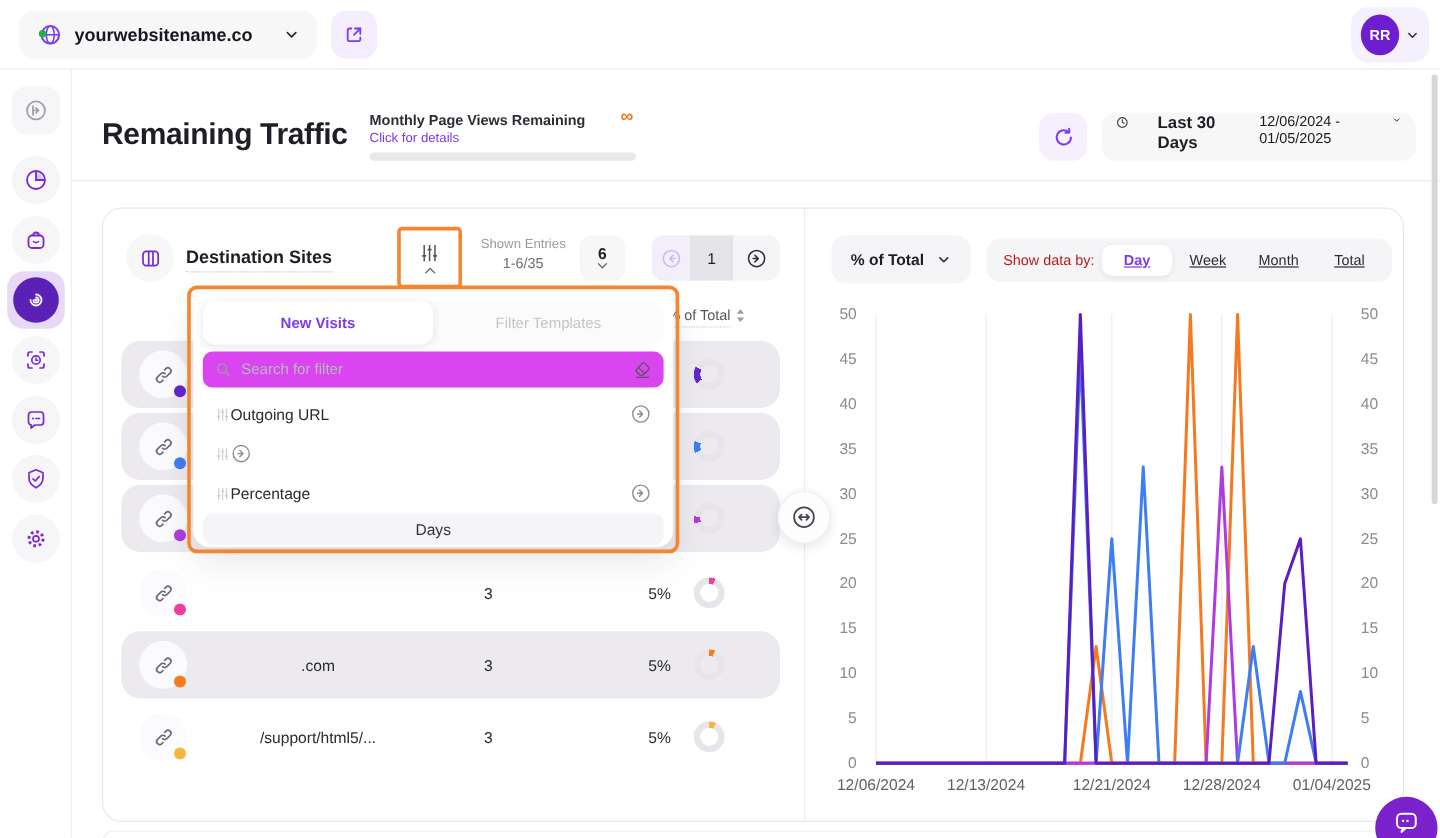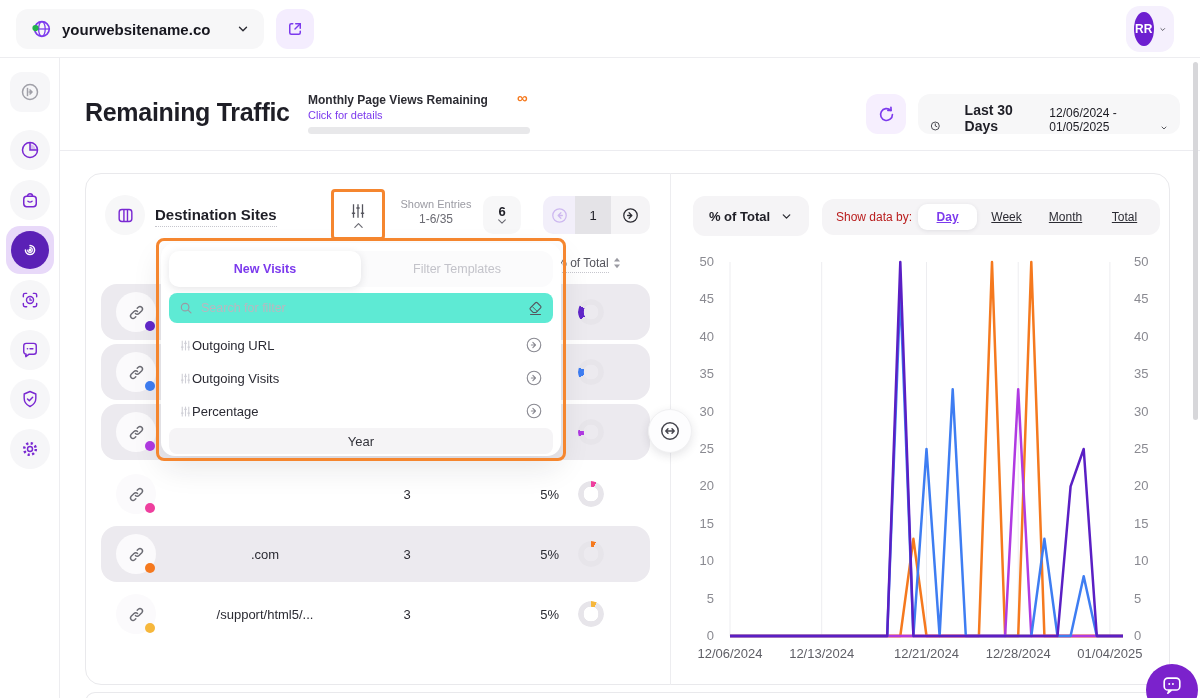--- a/index.html
+++ b/index.html
@@ -7,21 +7,21 @@
     font-family:"Liberation Sans", sans-serif; color:#1e1e26; }
 
   
   .topbar { position:absolute; left:0; top:0; width:1200px; height:58px; background:#fff;
     border-bottom:1px solid #ededf0; z-index:30; }
   .site-pill { position:absolute; left:16px; top:9px; width:248px; height:40px; background:#f7f7f8;
     border-radius:12px; display:flex; align-items:center; padding:0 14px; gap:10px; cursor:pointer; }
   .site-pill .label { font-size:15px; font-weight:700; color:#17171f; flex:1; }
   .open-btn { position:absolute; left:276px; top:9px; width:38px; height:40px; background:#f4edfe;
     border-radius:12px; display:flex; align-items:center; justify-content:center; cursor:pointer; }
-  .avatar-pill { position:absolute; left:1126px; top:6px; width:48px; height:46px; background:#f5f0fd;
+  .avatar-pill { position:absolute; left:1126px; top:6px; width:65px; height:46px; background:#f5f0fd;
     border-radius:14px; display:flex; align-items:center; padding:0 8px; gap:5px; cursor:pointer; }
   .avatar { width:34px; height:34px; border-radius:50%; background:#6d1fd0; color:#fff; font-size:12px;
     font-weight:700; display:flex; align-items:center; justify-content:center; }
 
   
   .sidebar { position:absolute; left:0; top:58px; width:60px; height:640px; background:#fff;
     border-right:1px solid #ededf0; z-index:25; }
   .side-ic { position:absolute; left:10px; width:40px; height:40px; border-radius:50%;
     background:#f6f6f8; display:flex; align-items:center; justify-content:center; cursor:pointer; }
   .side-ic.square { border-radius:12px; }
@@ -32,21 +32,21 @@
 
   
   .page-title { position:absolute; left:85px; top:98px; font-size:25px; font-weight:700; letter-spacing:-.3px; }
   .mpv-label { position:absolute; left:308px; top:93px; font-size:12px; font-weight:700; color:#2c2c33; }
   .mpv-link { position:absolute; left:308px; top:109px; font-size:11px; color:#7c3aed; cursor:pointer; }
   .mpv-inf { position:absolute; left:517px; top:89px; font-size:15px; font-weight:700; color:#f5791e; }
   .mpv-bar { position:absolute; left:308px; top:127px; width:222px; height:7px; background:#e8e8ea; border-radius:4px; }
   .refresh-btn { position:absolute; left:866px; top:94px; width:40px; height:40px; background:#f6effe;
     border-radius:12px; display:flex; align-items:center; justify-content:center; cursor:pointer; }
   .date-pill { position:absolute; left:918px; top:94px; width:262px; height:40px; background:#f7f7f8;
-    border-radius:12px; display:flex; align-items:flex-end; padding:0 12px; gap:24px; cursor:pointer; }
+    border-radius:12px; display:flex; align-items:flex-start; padding:0 12px; gap:24px; cursor:pointer; }
   .date-pill .bold { font-size:14px; font-weight:700; }
   .date-pill .range { font-size:12px; color:#1b1b22; margin-left:4px; }
   .hdr-divider { position:absolute; left:60px; top:150px; width:1140px; height:1px; background:#ececf0; }
 
   
   .panel { position:absolute; left:85px; top:173px; width:1085px; height:512px; background:#fff;
     border:1px solid #e9e9ec; border-radius:16px; }
   .panel-divider { position:absolute; left:670px; top:173px; width:1px; height:512px; background:#ededf0; }
   .next-panel { position:absolute; left:85px; top:692px; width:1085px; height:10px; background:#fff;
     border:1px solid #e9e9ec; border-bottom:none; border-radius:14px 14px 0 0; }
@@ -91,21 +91,21 @@
   
   .hl-box { position:absolute; border:3px solid #f5862f; z-index:21; pointer-events:none; }
   .popup { position:absolute; left:161px; top:243px; width:400px; height:213px; background:#fff;
     border-radius:14px; box-shadow:0 12px 30px rgba(30,30,40,.10); z-index:20; }
   .popup-tabs { position:absolute; left:8px; top:8px; width:384px; height:36px; background:#fbfbfc;
     border-radius:12px; display:flex; }
   .ptab { flex:1; display:flex; align-items:center; justify-content:center; font-size:12.5px; cursor:pointer; }
   .ptab.active { background:#fff; border-radius:10px; box-shadow:0 2px 8px rgba(40,40,60,.12);
     color:#7c3aed; font-weight:700; }
   .ptab.inactive { color:#c3c3ca; }
-  .popup-search { position:absolute; left:8px; top:50px; width:384px; height:30px; background:#5eead4;
+  .popup-search { position:absolute; left:8px; top:50px; width:384px; height:30px; background:#d946ef;
     border-radius:8px; display:flex; align-items:center; padding:0 10px; gap:8px;justify-content:space-between; }
   .popup-search input { flex:1; border:none; outline:none; background:transparent; font-size:12.5px;
     color:#3c3c44; font-family:"Liberation Sans", sans-serif; }
   .popup-search input::placeholder { color:#b8b8bf; }
   .fitem { position:absolute; left:8px; width:384px; height:30px; display:flex; align-items:center;
     padding:0 10px; cursor:pointer; }
   .fitem .lbl { flex:1; font-size:13px; color:#2a2a33; }
   .close-btn { position:absolute; left:8px; top:185px; width:384px; height:26px; background:#f5f4f6;
     border-radius:8px; display:flex; align-items:center; justify-content:center; font-size:13px;
     color:#33333b; cursor:pointer; }
@@ -425,42 +425,41 @@
   </div>
   <div class="fitem" style="top:120px">
     <svg width="13" height="13" viewBox="0 0 24 24">
       <line x1="6" y1="3" x2="6" y2="21" stroke="#cfcfd6" stroke-width="2"></line>
         <line x1="12" y1="3" x2="12" y2="21" stroke="#cfcfd6" stroke-width="2"></line>
         <line x1="18" y1="3" x2="18" y2="21" stroke="#cfcfd6" stroke-width="2"></line>
       <line x1="3.6" y1="15" x2="8.4" y2="15" stroke="#cfcfd6" stroke-width="2.2"></line>
         <line x1="9.6" y1="8" x2="14.4" y2="8" stroke="#cfcfd6" stroke-width="2.2"></line>
         <line x1="15.6" y1="15" x2="20.4" y2="15" stroke="#cfcfd6" stroke-width="2.2"></line>
     </svg>
-    <span class="lbl">Outgoing Visits</span>
     <svg width="18" height="18" viewBox="0 0 24 24">
       <circle cx="12" cy="12" r="9" fill="none" stroke="#8a8a92" stroke-width="1.5"></circle>
       <path d="M10.5 8.5 14 12l-3.5 3.5 M8.5 12h5.2" fill="none" stroke="#8a8a92" stroke-width="1.5" stroke-linecap="round" stroke-linejoin="round"></path>
     </svg>
   </div>
   <div class="fitem" style="top:153px">
     <svg width="13" height="13" viewBox="0 0 24 24">
       <line x1="6" y1="3" x2="6" y2="21" stroke="#cfcfd6" stroke-width="2"></line>
         <line x1="12" y1="3" x2="12" y2="21" stroke="#cfcfd6" stroke-width="2"></line>
         <line x1="18" y1="3" x2="18" y2="21" stroke="#cfcfd6" stroke-width="2"></line>
       <line x1="3.6" y1="15" x2="8.4" y2="15" stroke="#cfcfd6" stroke-width="2.2"></line>
         <line x1="9.6" y1="8" x2="14.4" y2="8" stroke="#cfcfd6" stroke-width="2.2"></line>
         <line x1="15.6" y1="15" x2="20.4" y2="15" stroke="#cfcfd6" stroke-width="2.2"></line>
     </svg>
     <span class="lbl">Percentage</span>
     <svg width="18" height="18" viewBox="0 0 24 24">
       <circle cx="12" cy="12" r="9" fill="none" stroke="#8a8a92" stroke-width="1.5"></circle>
       <path d="M10.5 8.5 14 12l-3.5 3.5 M8.5 12h5.2" fill="none" stroke="#8a8a92" stroke-width="1.5" stroke-linecap="round" stroke-linejoin="round"></path>
     </svg>
   </div>
-  <div class="close-btn">Year</div>
+  <div class="close-btn">Days</div>
 </div>
 
 <div class="hl-box" style="left:331px; top:189px; width:54px; height:51px; border-radius:4px;"></div>
 <div class="hl-box" style="left:156px; top:238px; width:410px; height:223px; border-radius:8px;"></div>
 
 <div class="resize-handle">
   <svg width="22" height="22" viewBox="0 0 24 24">
     <circle cx="12" cy="12" r="9" fill="none" stroke="#46464e" stroke-width="1.6"></circle>
     <path d="M7.6 12h8.8 M9.8 9.6 7.4 12l2.4 2.4 M14.2 9.6 16.6 12l-2.4 2.4" fill="none" stroke="#46464e" stroke-width="1.6" stroke-linecap="round" stroke-linejoin="round"></path>
   </svg>

